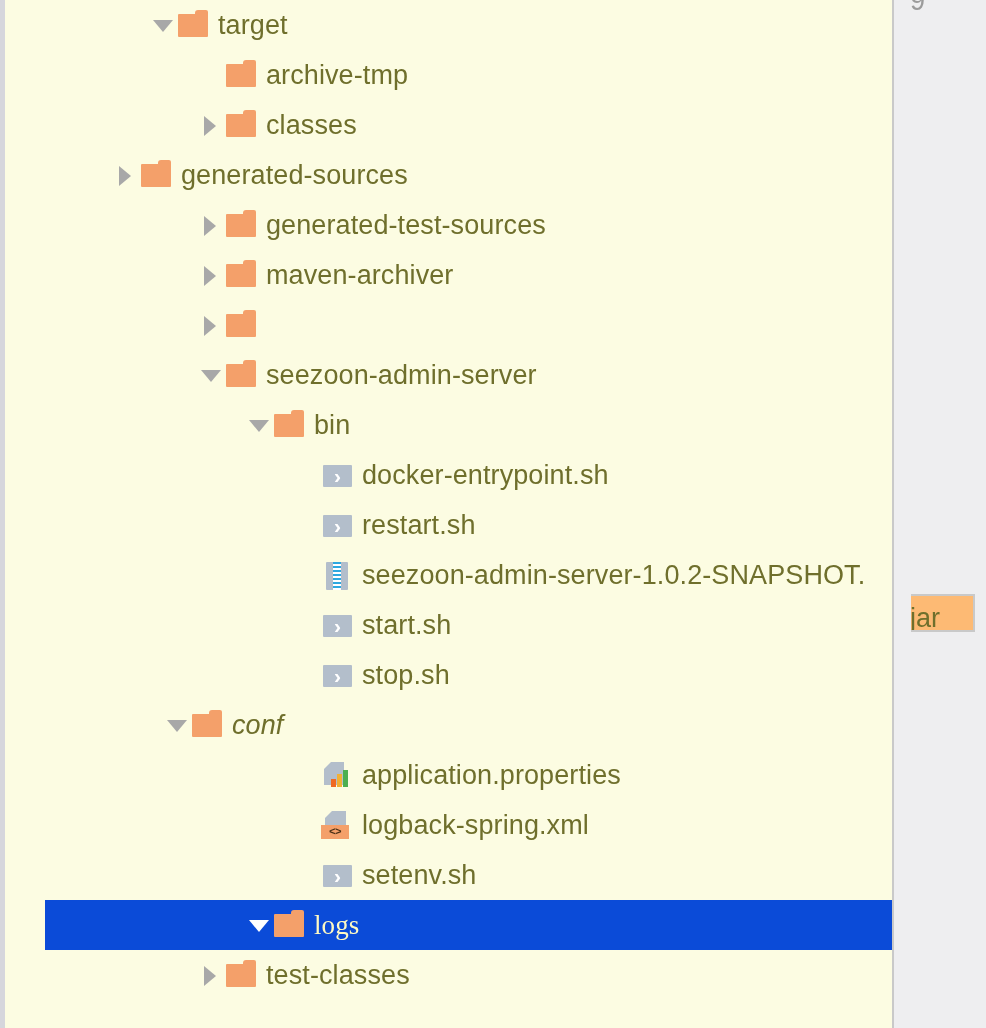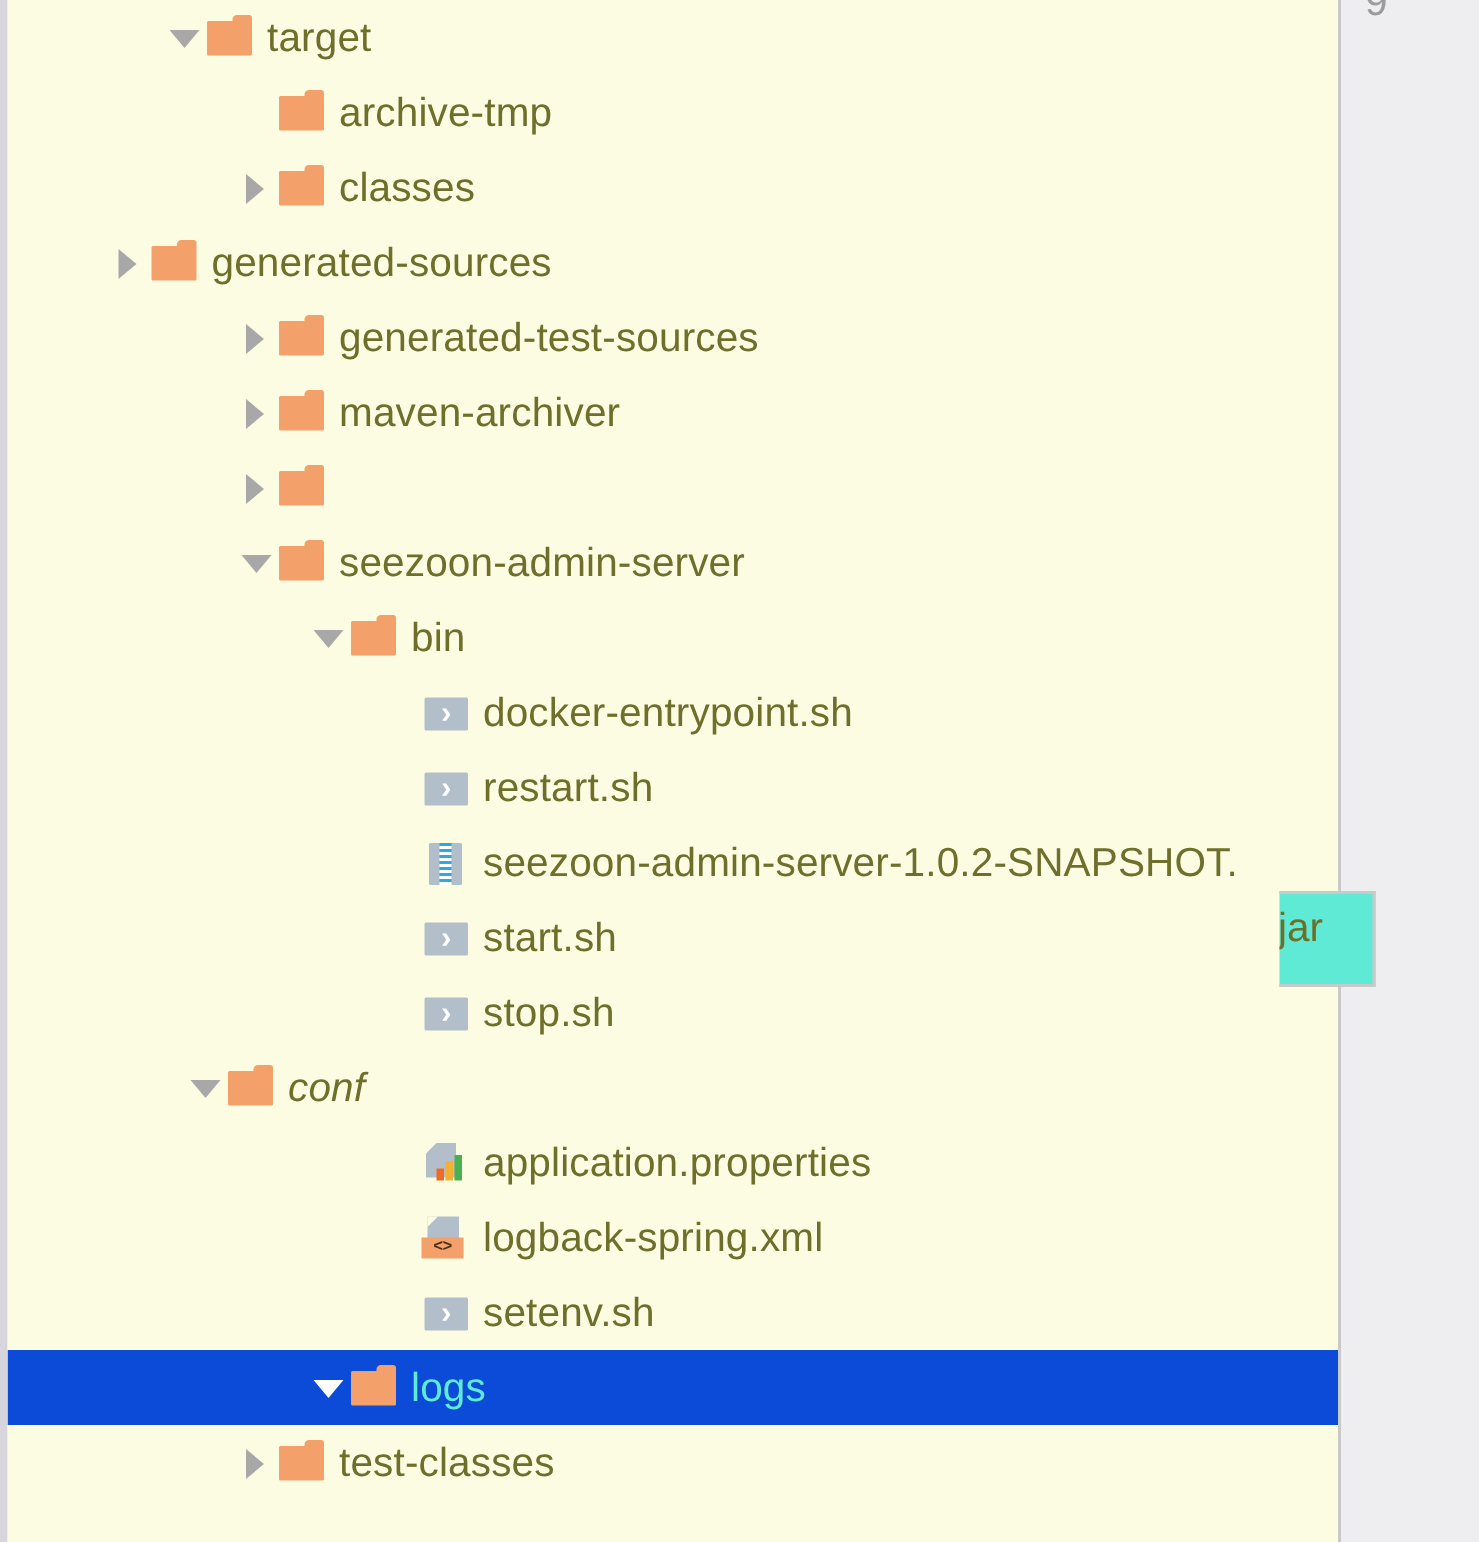--- a/index.html
+++ b/index.html
@@ -57,20 +57,21 @@
     box-sizing: border-box;
     overflow: hidden;
   }
 
   .row {
     position: relative;
     height: 50px;
     display: flex;
     align-items: center;
     white-space: nowrap;
+    margin-left: 40px;
   }
   .row.selected {
     background: #0b4bd8;
   }
 
   .twisty {
     width: 26px;
     height: 26px;
     flex: 0 0 26px;
     position: relative;
@@ -230,30 +231,30 @@
     font-family: "Liberation Mono", monospace;
     letter-spacing: -0.5px;
   }
 
   .label {
     font-size: 27px;
     color: #6f6f2c;
     letter-spacing: 0.1px;
     line-height: 1;
   }
-  .row.selected .label { color: #5eead4; }
+  .row.selected .label { color: #fef9c3; font-family: Liberation Serif, serif; }
 
   
   #jar-overflow {
     position: absolute;
-    left: 853px;
+    left: 911px;
     top: 594px;
     width: 64px;
-    height: 64px;
-    background: #5eead4;
+    height: 38px;
+    background: #fdba74;
     border: 2px solid #c9c9c9;
     border-left: none;
     box-sizing: border-box;
     overflow: hidden;
   }
   #jar-overflow .tail {
     position: absolute;
     left: -1px;
     top: 9px;
     font-size: 27px;

